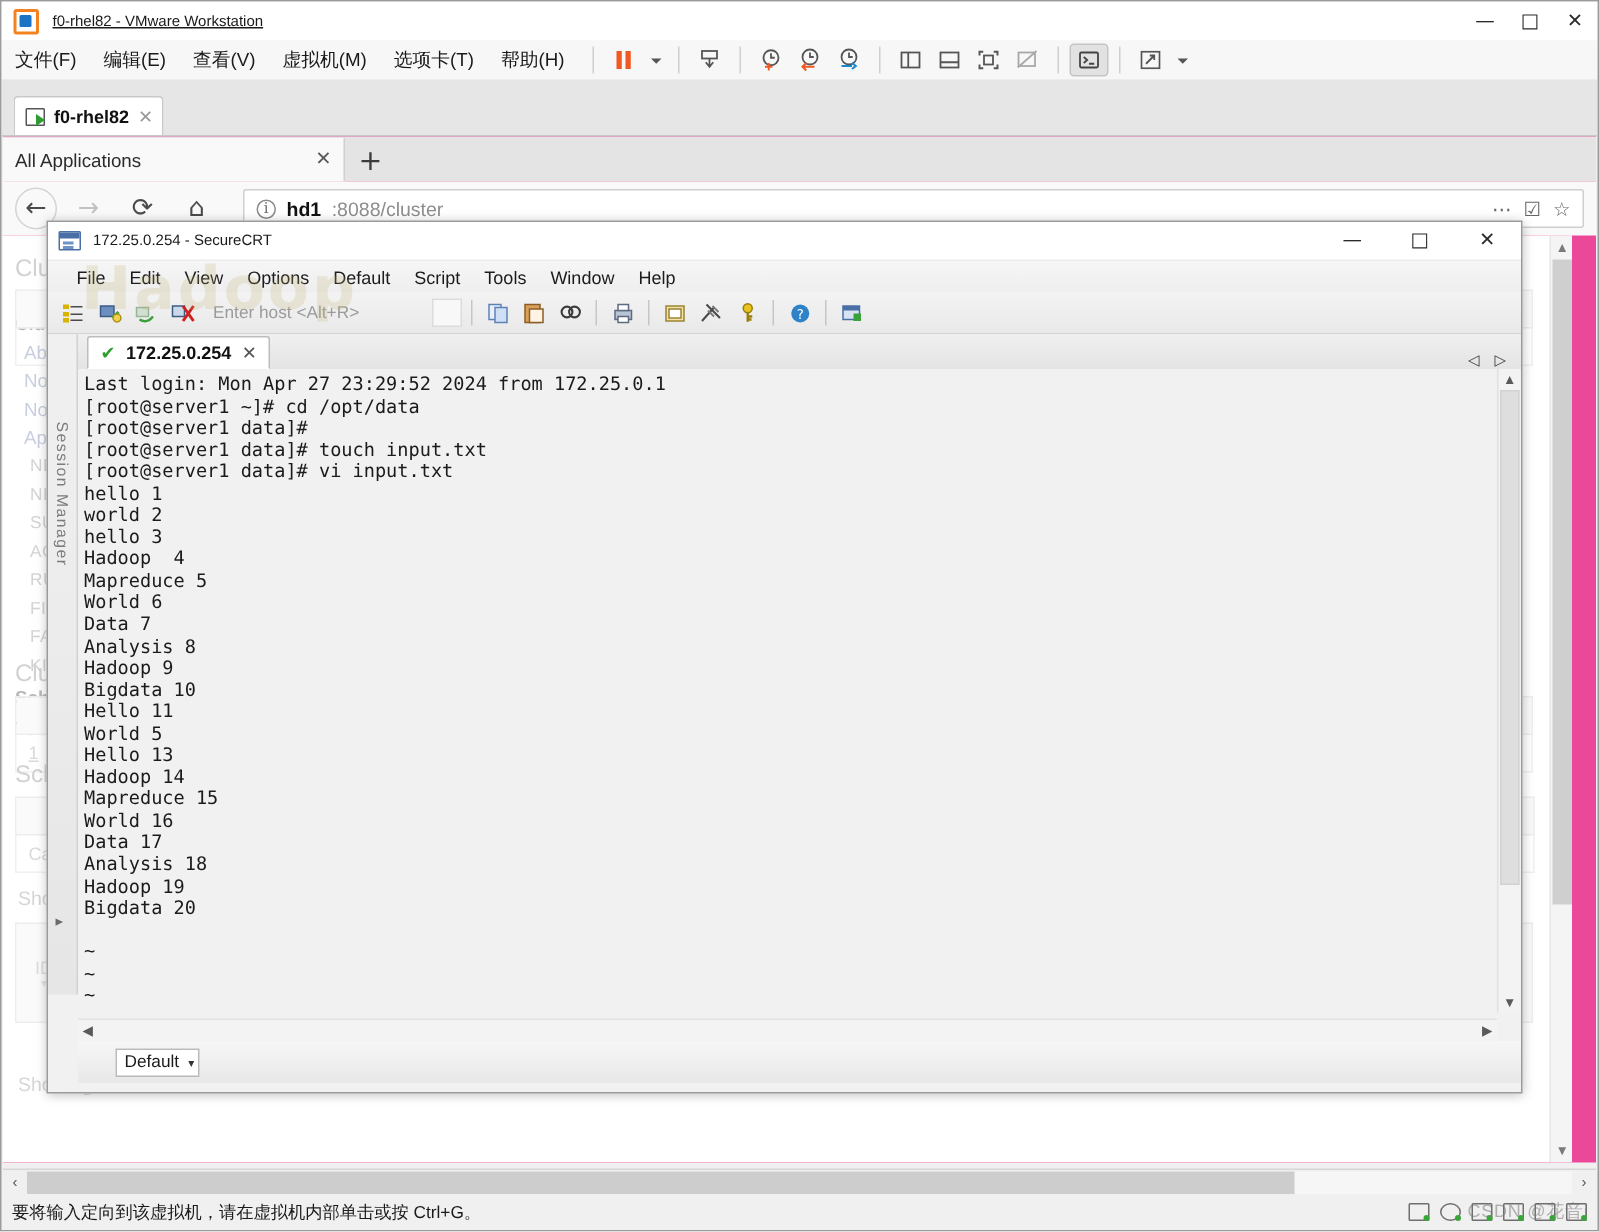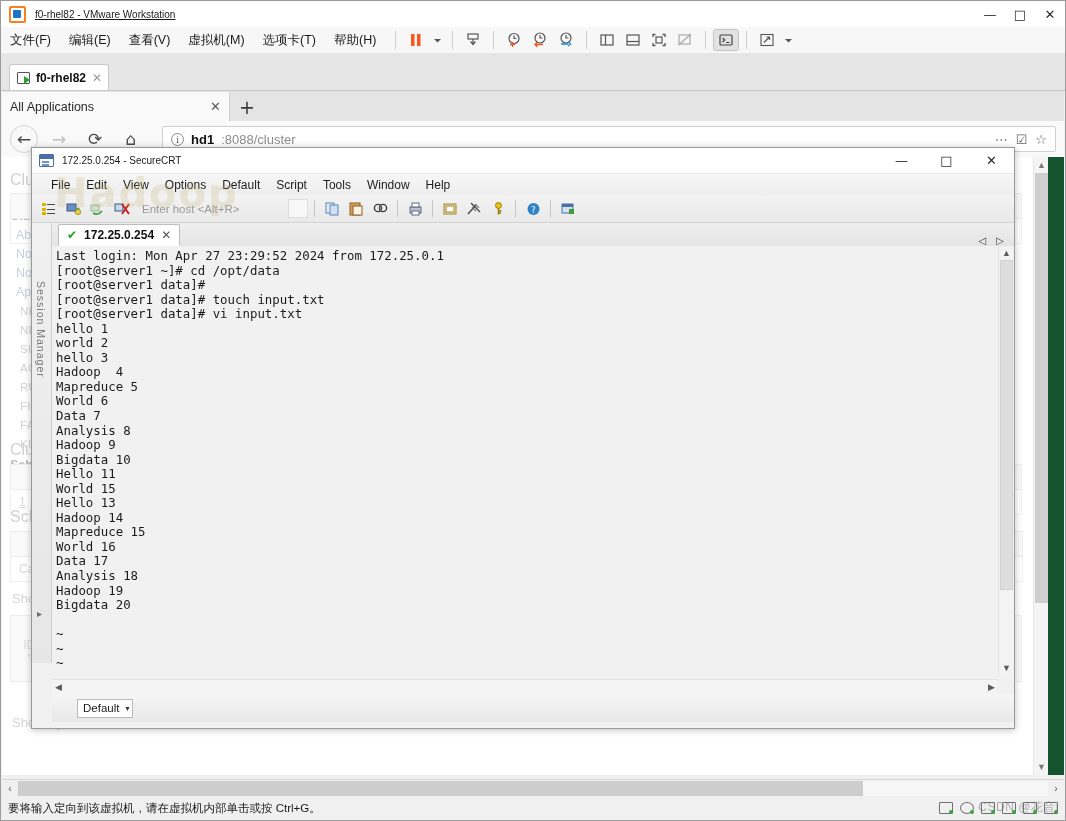--- a/index.html
+++ b/index.html
@@ -65,21 +65,21 @@
   }
   .vm-tab-ico::after {
     content: ""; position: absolute; right: -1px; bottom: -1px;
     border-left: 6px solid #2e9c2e; border-top: 4px solid transparent; border-bottom: 4px solid transparent;
   }
   .vm-tab-x { color: #999; font-size: 12px; font-family: "DejaVu Sans", sans-serif; }
 
   
   .guest {
     position: absolute; left: 1px; top: 90px; width: 1062px; height: 684px;
-    background: #14532d; overflow: hidden;
+    background: #ec4899; overflow: hidden;
   }
   .ff-tabs {
     position: absolute; left: 0; top: 0; width: 1062px; height: 30px;
     background: #e4e4e4; display: flex; align-items: flex-end;
   }
   .ff-tab {
     width: 228px; height: 29px; background: #f9f9f9; border-right: 1px solid #d0d0d0;
     display: flex; align-items: center; padding: 0 8px; font-size: 12.5px; color: #2b2b2b;
   }
   .ff-tab .lbl { flex: 1; }
@@ -736,21 +736,21 @@
 <span>world 2</span>
 <span>hello 3</span>
 <span>Hadoop  4</span>
 <span>Mapreduce 5</span>
 <span>World 6</span>
 <span>Data 7</span>
 <span>Analysis 8</span>
 <span>Hadoop 9</span>
 <span>Bigdata 10</span>
 <span>Hello 11</span>
-<span>World 15</span>
+<span>World 5</span>
 <span>Hello 13</span>
 <span>Hadoop 14</span>
 <span>Mapreduce 15</span>
 <span>World 16</span>
 <span>Data 17</span>
 <span>Analysis 18</span>
 <span>Hadoop 19</span>
 <span>Bigdata 20</span>
 <span></span>
 <span>~</span>

